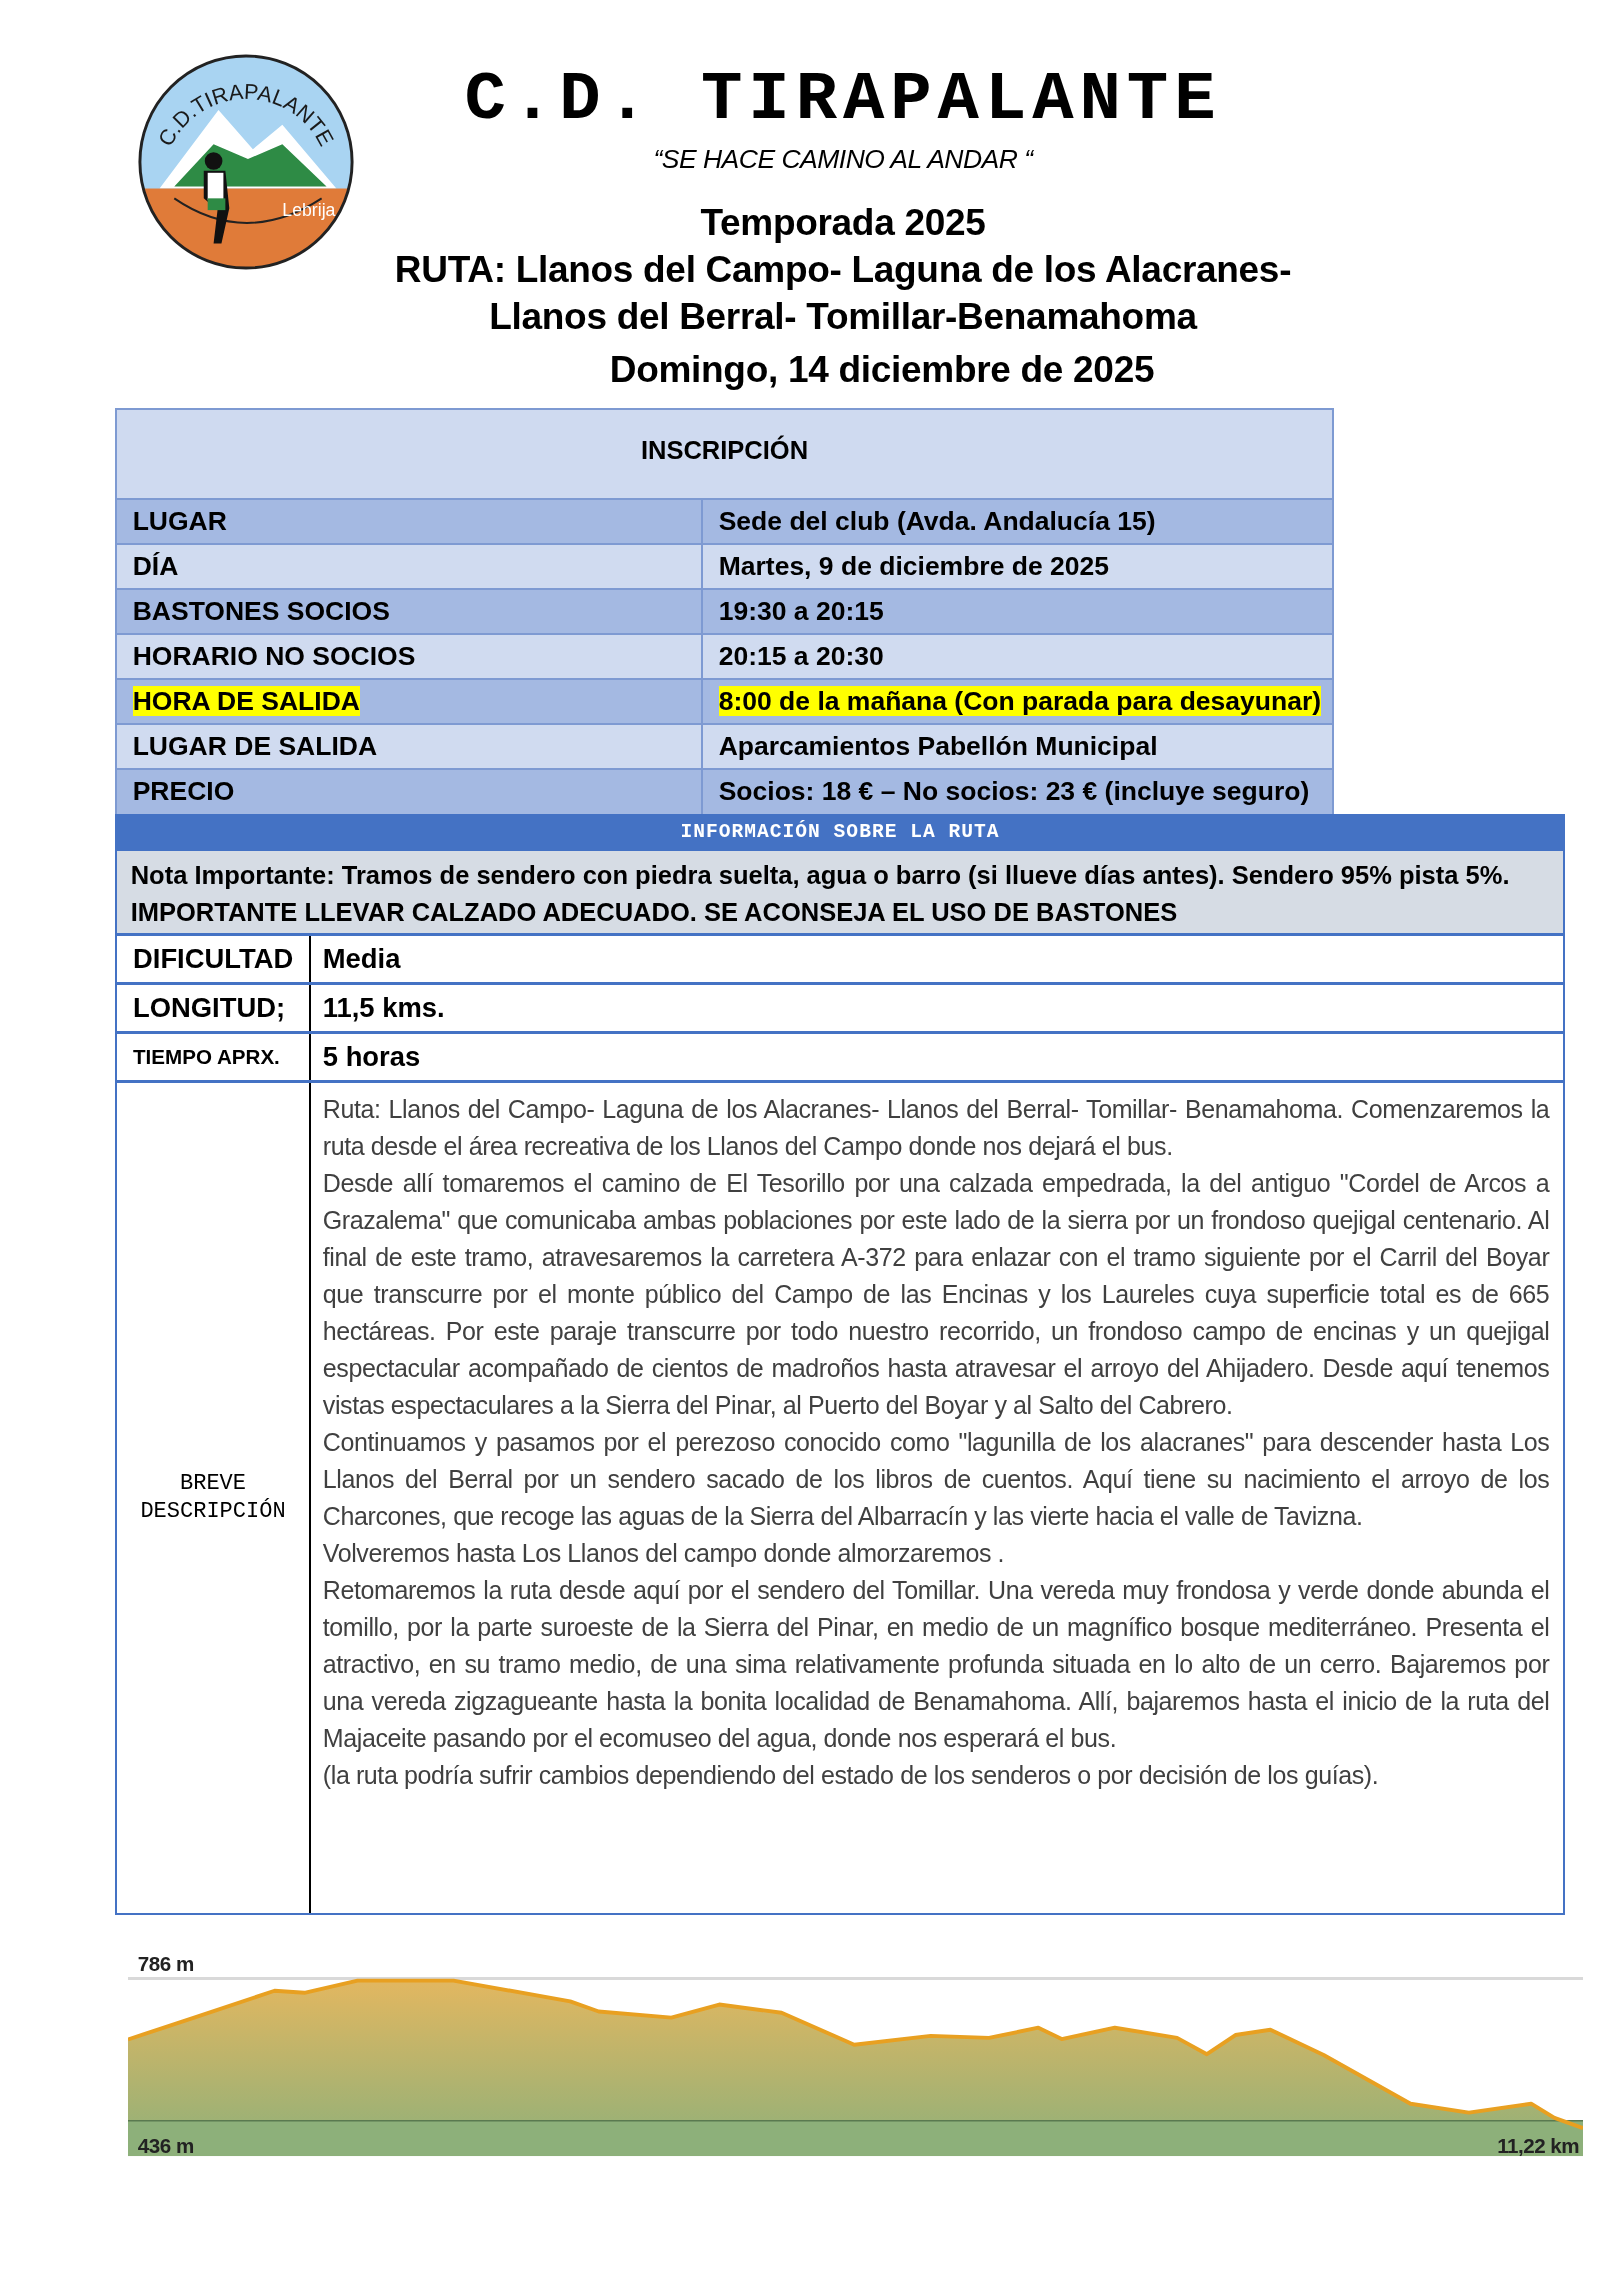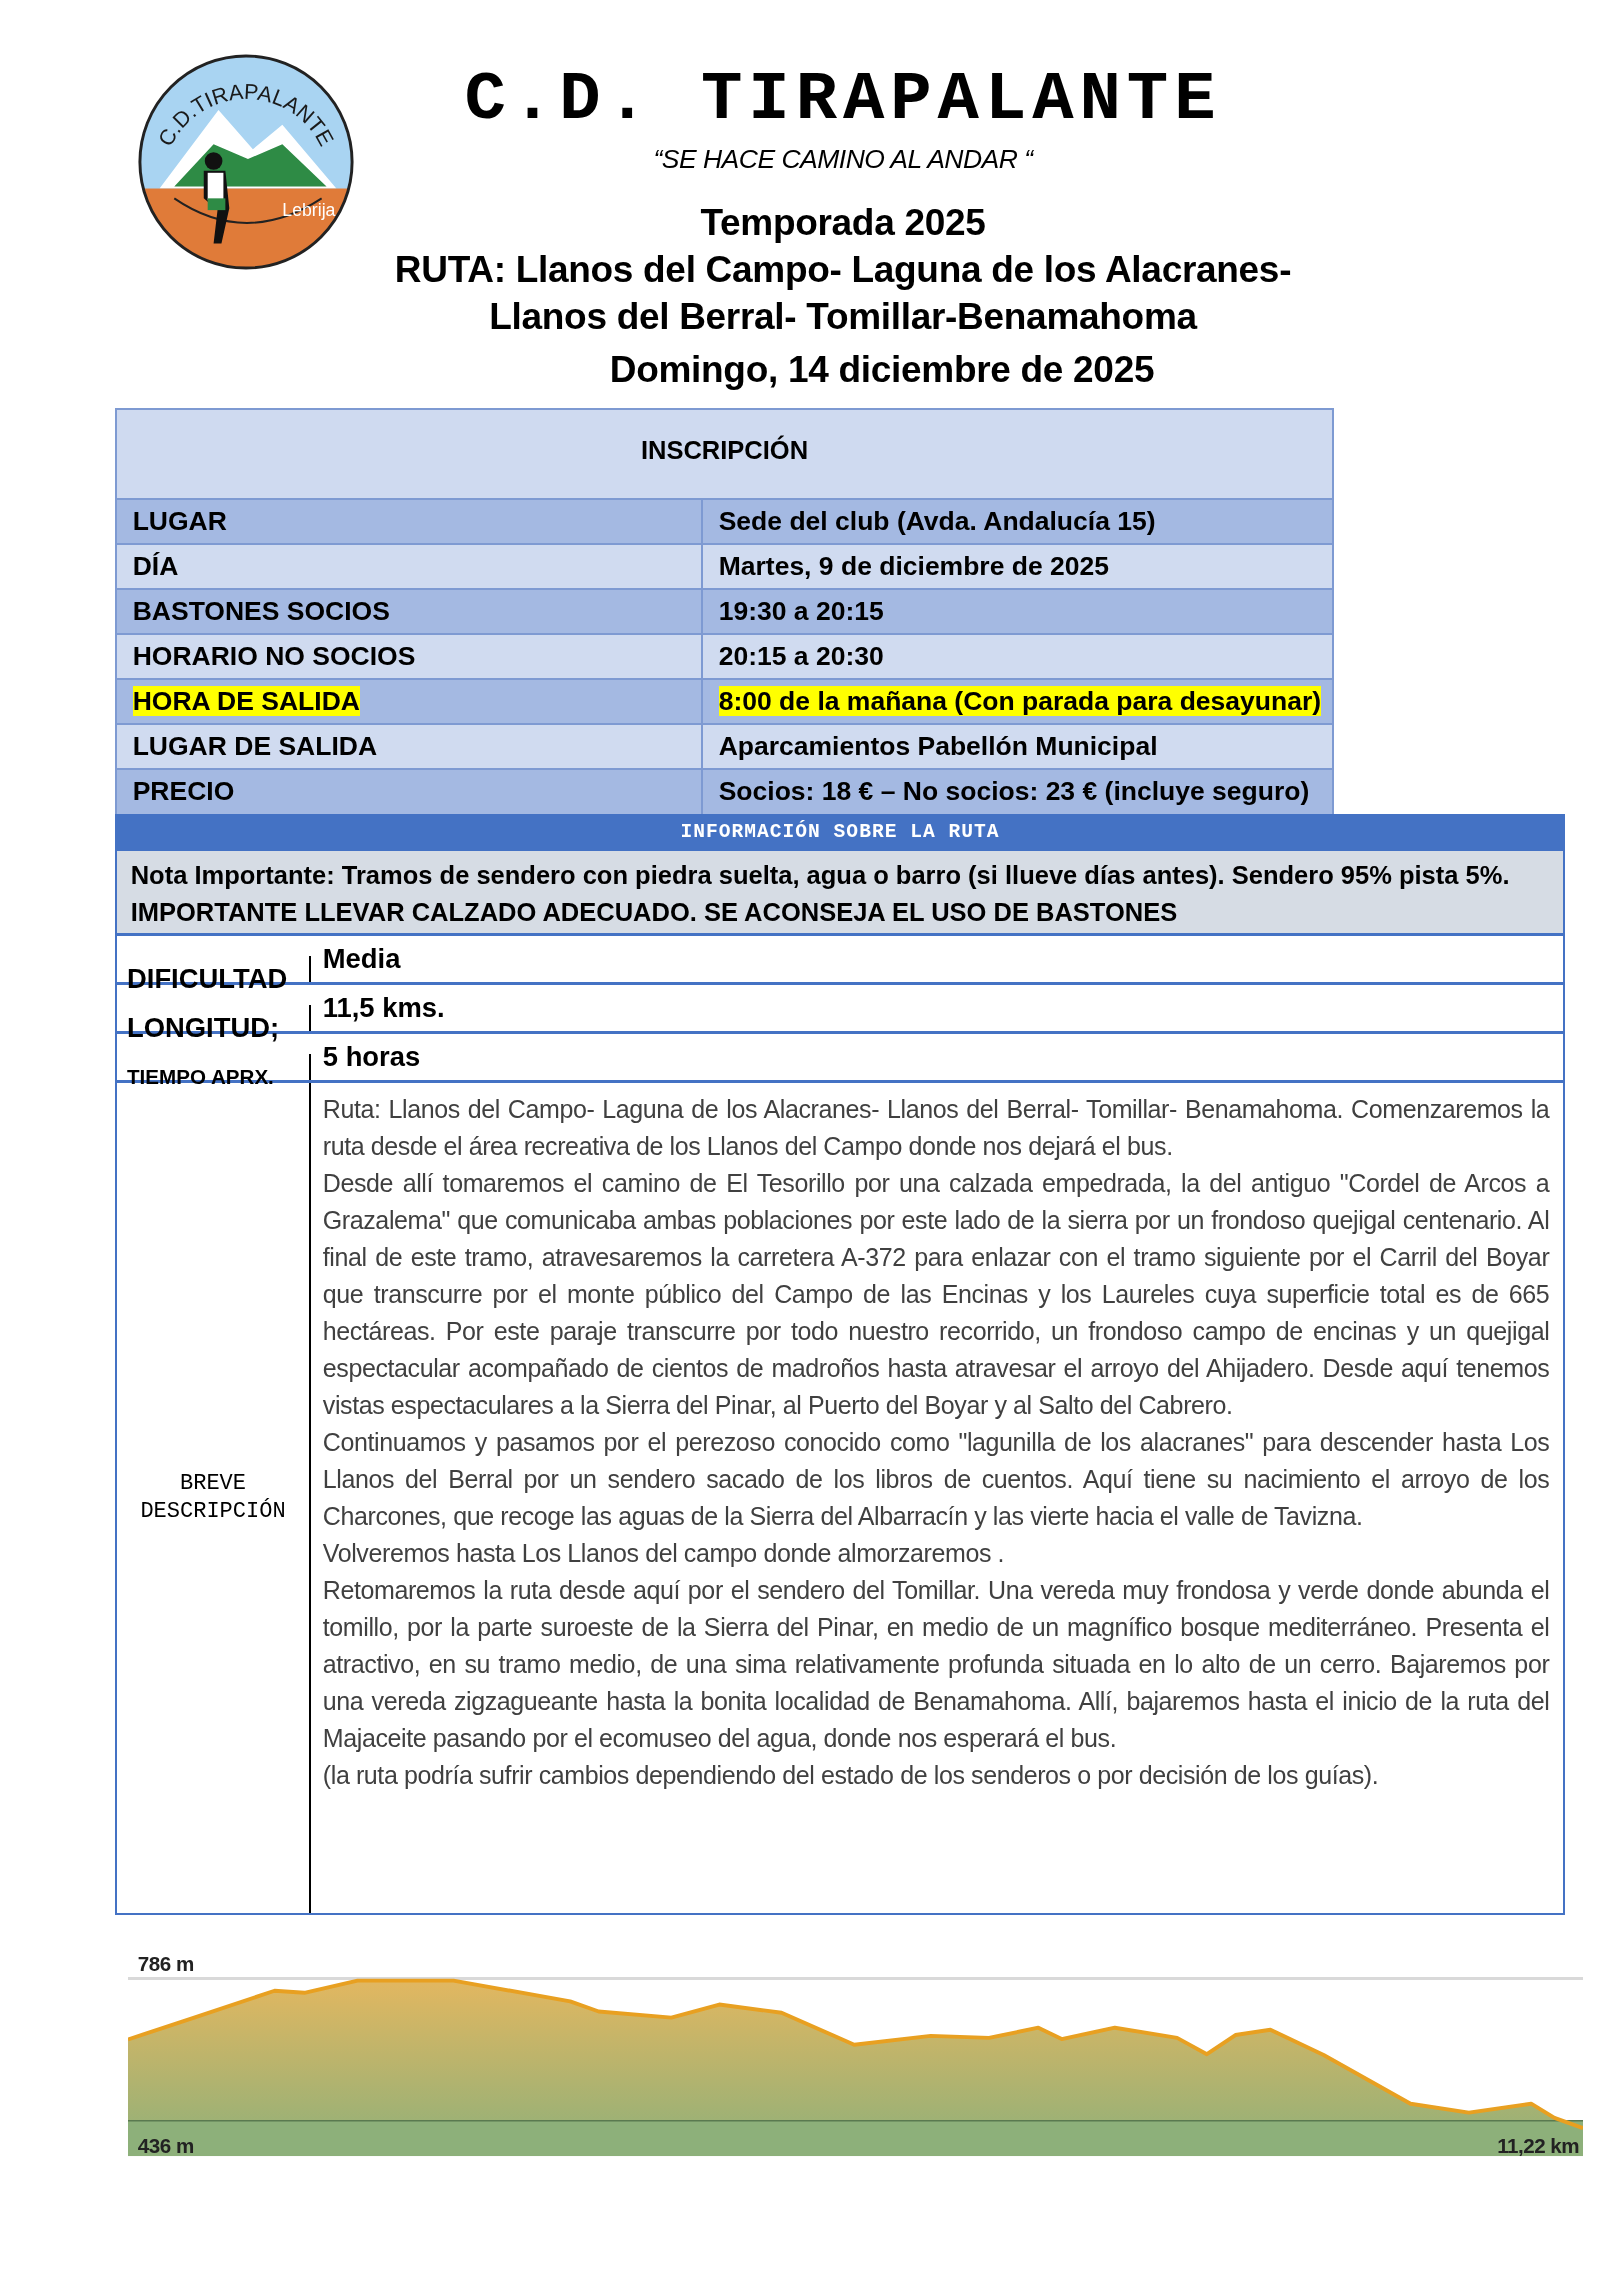--- a/index.html
+++ b/index.html
@@ -39,22 +39,22 @@
   
   #route-info { left:115px; top:814px; width:1450px; border:2.9px solid #4472c4;
     border-top:none; box-sizing:border-box; }
   .info-head { height:37px; background:#4472c4; color:#ffffff;
     font-family:"Liberation Mono", monospace; font-weight:bold; font-size:19.6px;
     text-align:center; line-height:37px; letter-spacing:1px; }
   .note { background:#d6dce4; padding:5.9px 13.7px 5.9px 13.7px; font-weight:bold;
     font-size:25.5px; line-height:37px; height:85px; box-sizing:border-box;
     border-bottom:3.9px solid #4472c4; }
   .spec-row { display:flex; height:49px; border-bottom:3.9px solid #4472c4; box-sizing:border-box; background:#fff; }
-  .spec-label { width:194px; border-right:2px solid #000; padding-left:10px;
-    font-weight:bold; font-size:27.4px; line-height:45px; box-sizing:border-box; white-space:nowrap;margin-top:20px; }
+  .spec-label { width:194px; border-right:2px solid #000; padding-left:16px;
+    font-weight:bold; font-size:27.4px; line-height:45px; box-sizing:border-box; white-space:nowrap; }
   .spec-label.small { font-size:20.6px; }
   .spec-value { flex:1; padding-left:11.8px; font-weight:bold; font-size:27.4px; line-height:45px; }
   .desc-row { display:flex; height:830px; background:#fff; }
   .desc-label { width:194px; border-right:2px solid #000; display:flex; align-items:center;
     justify-content:center; text-align:center; font-family:"Liberation Mono", monospace;
     font-size:22px; line-height:28px; box-sizing:border-box; }
   .desc-text { flex:1; padding:7.8px 13.7px 0 11.8px; font-size:25px; line-height:37px;
     color:#404040; text-align:justify; letter-spacing:-0.4px; }
   .desc-text p { margin:0; }
   .desc-text p.last { text-align:left; }

